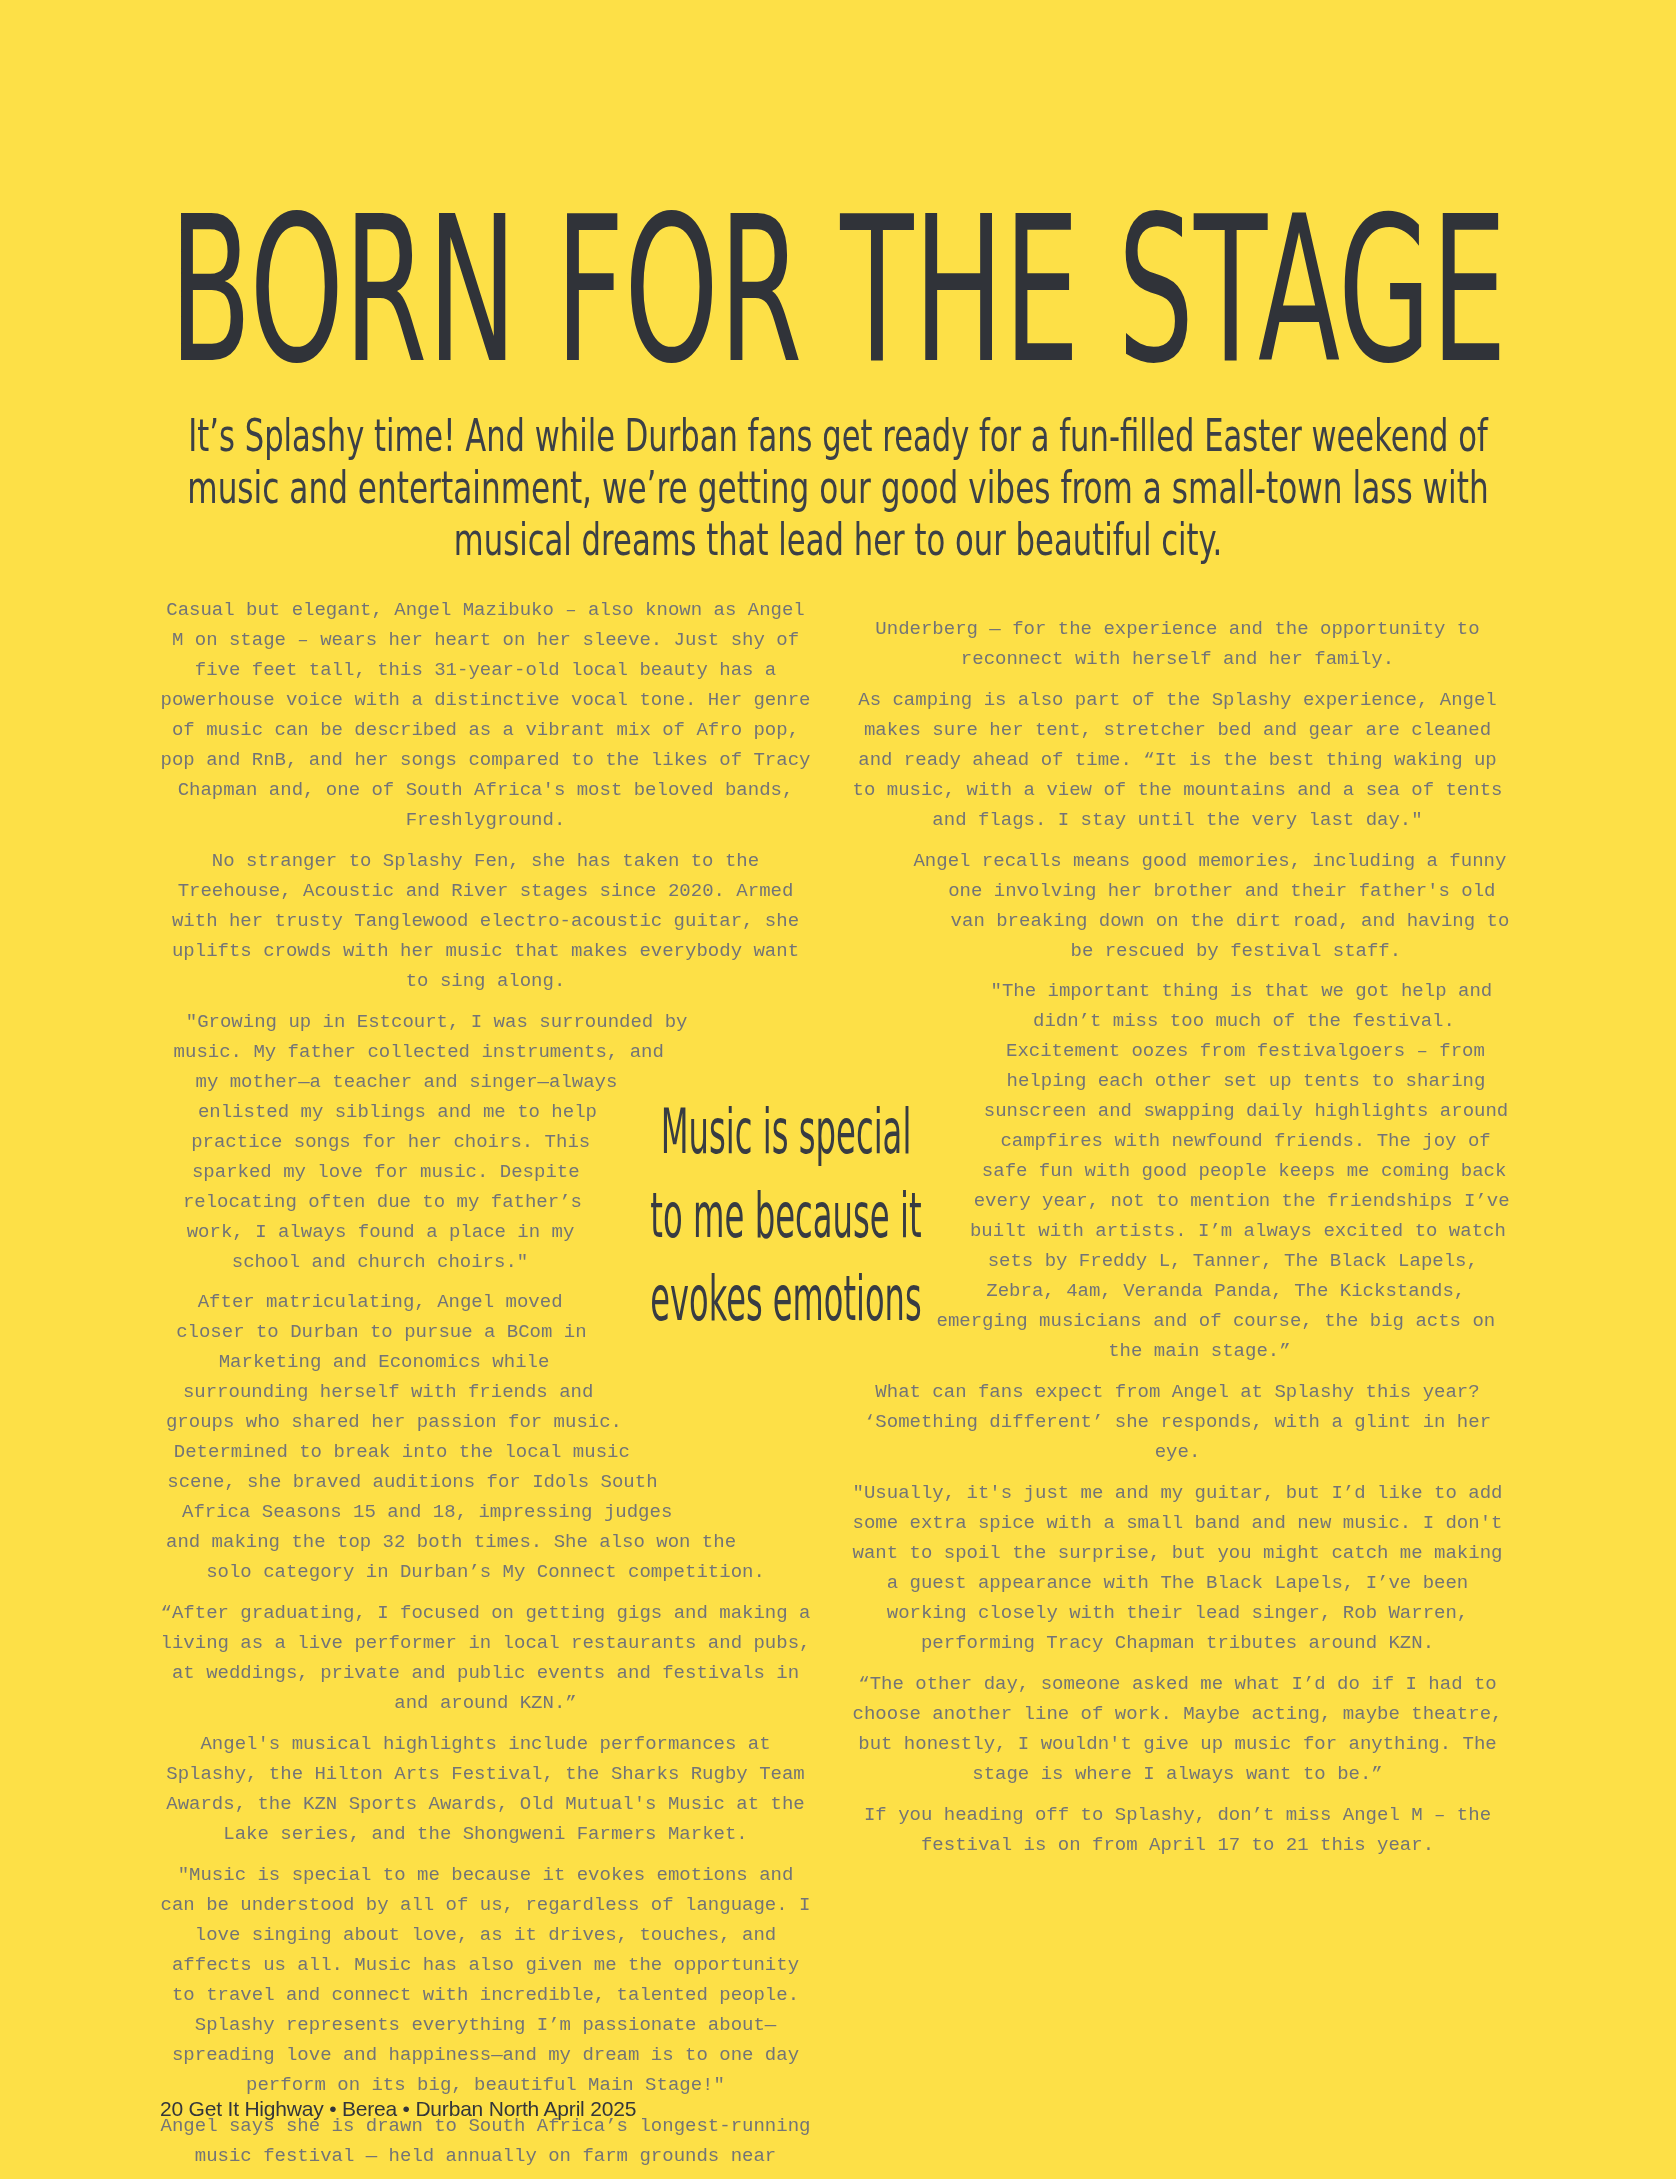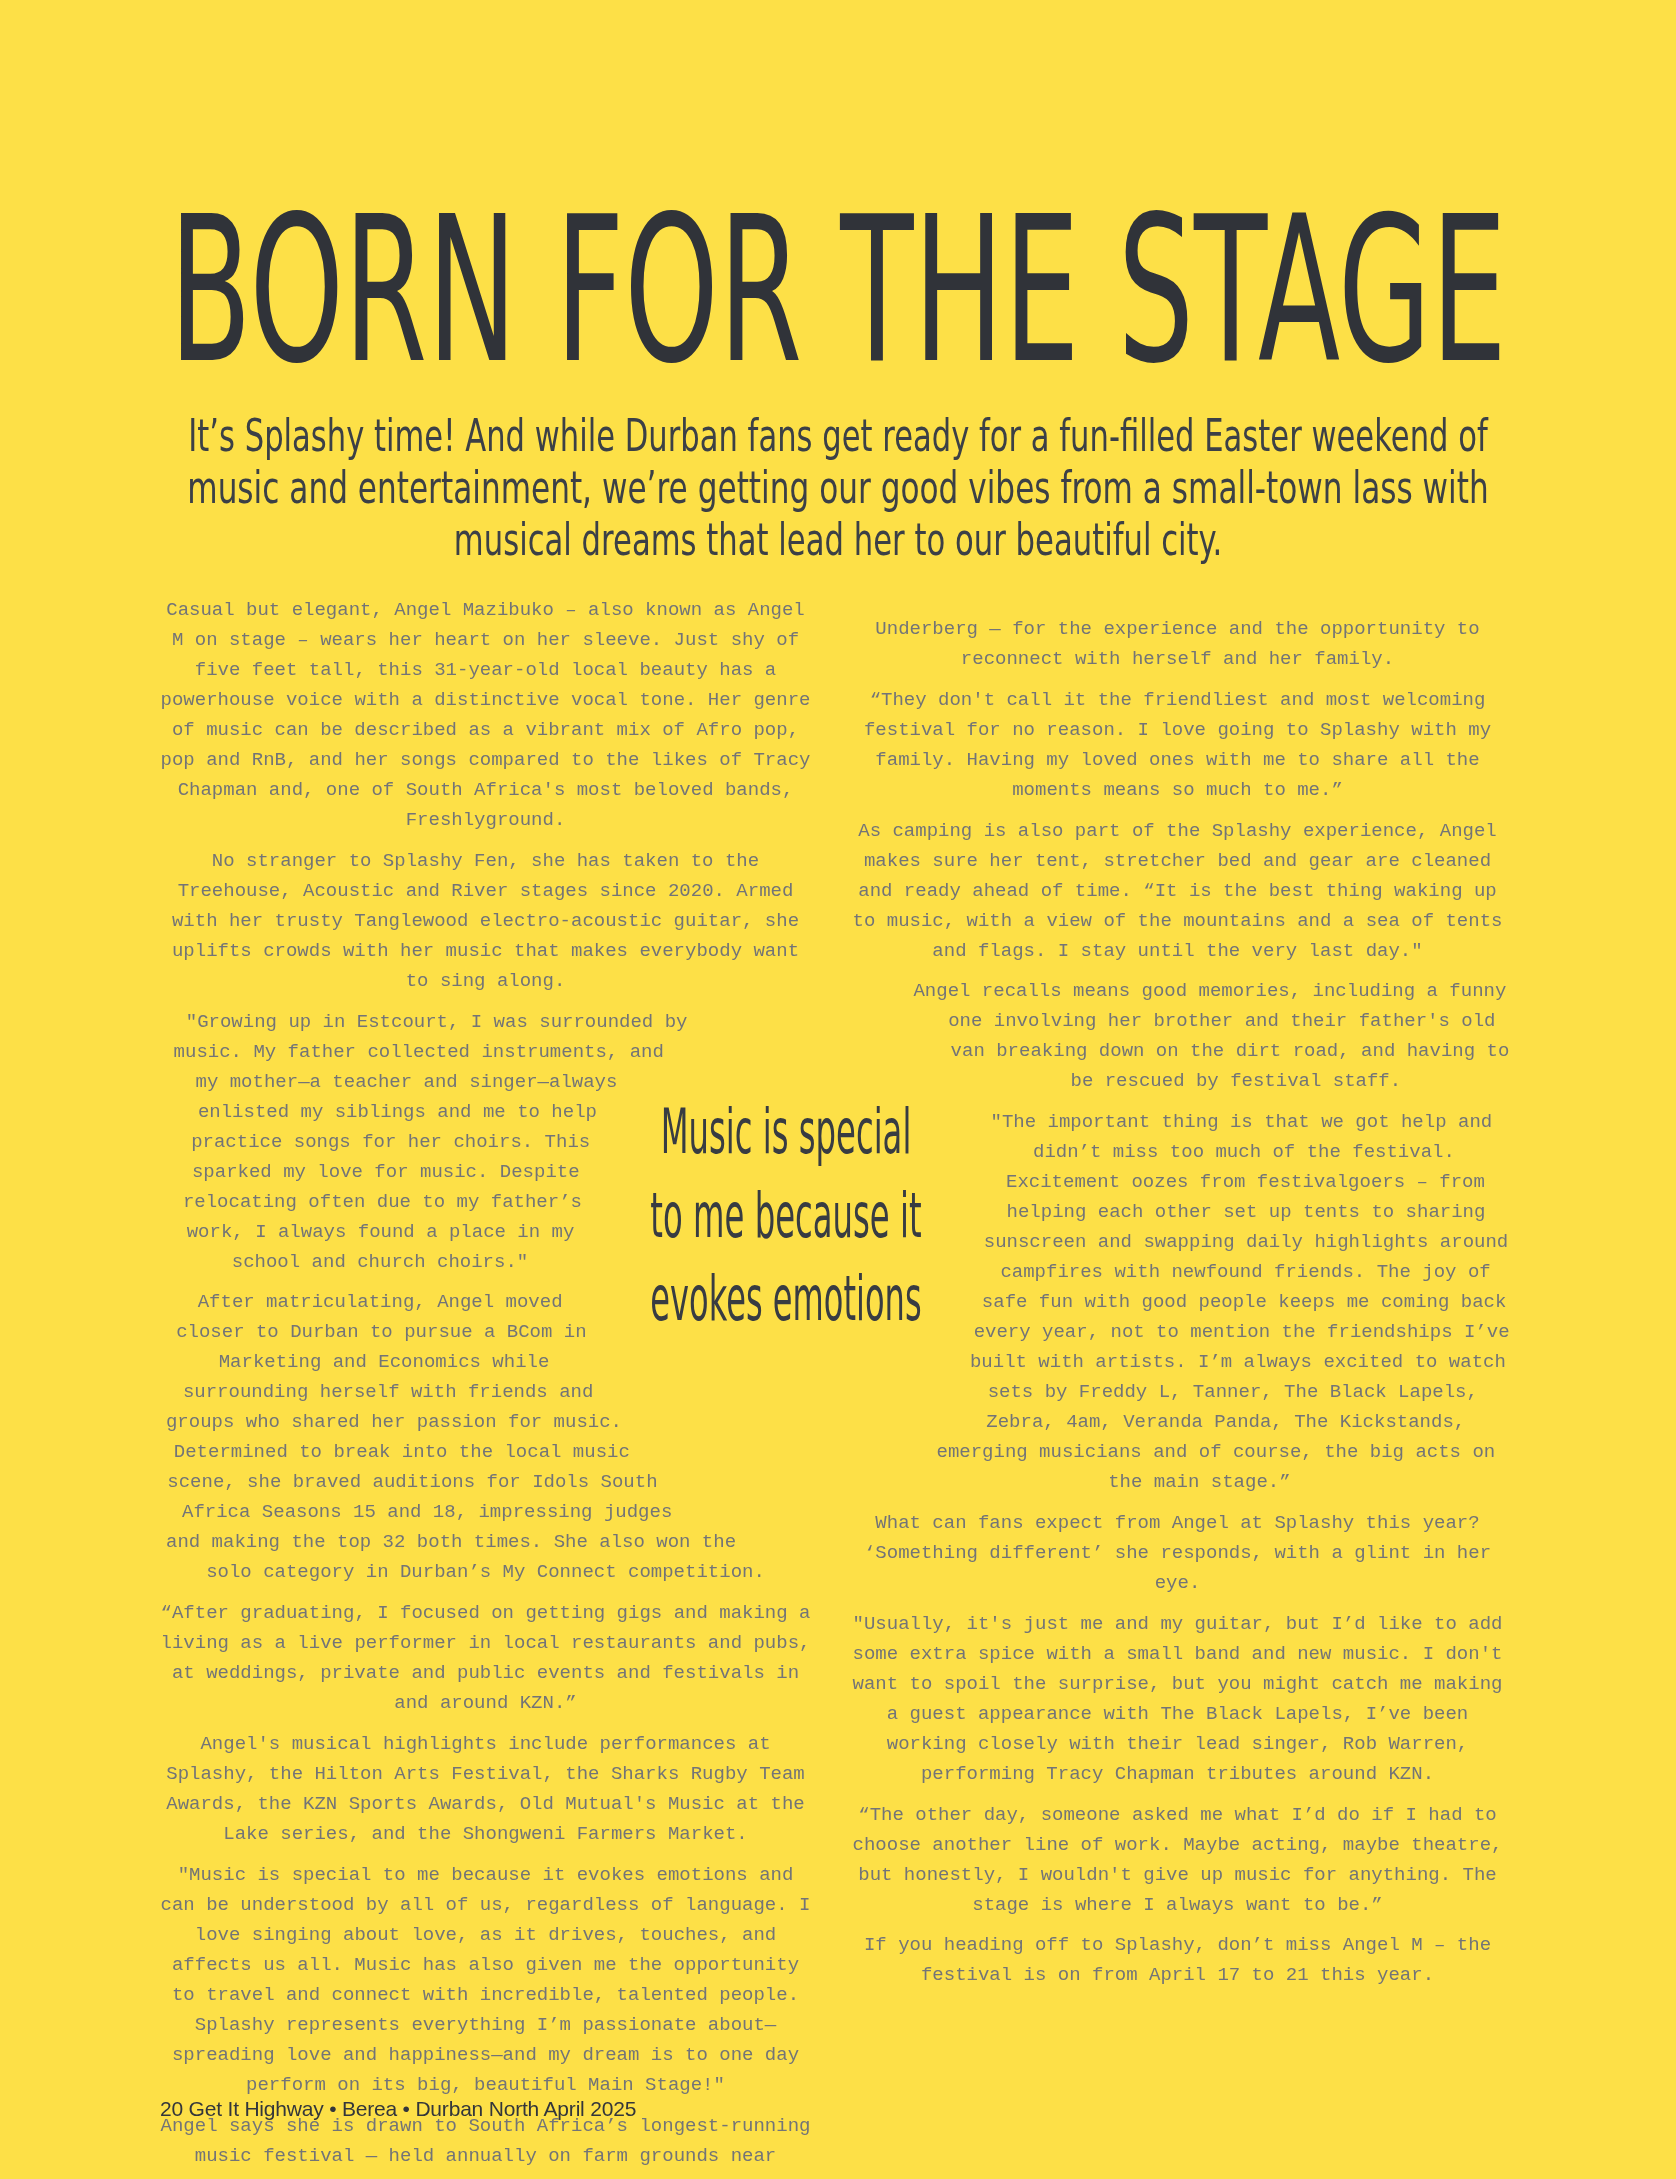--- a/index.html
+++ b/index.html
@@ -53,21 +53,20 @@
     <p>"Growing up in Estcourt, I was surrounded by music. My father collected instruments, and my mother—a teacher and singer—always enlisted my siblings and me to help practice songs for her choirs. This sparked my love for music. Despite relocating often due to my father’s work, I always found a place in my school and church choirs."</p>
     <p>After matriculating, Angel moved closer to Durban to pursue a BCom in Marketing and Economics while surrounding herself with friends and groups who shared her passion for music. Determined to break into the local music scene, she braved auditions for Idols South Africa Seasons 15 and 18, impressing judges and making the top 32 both times. She also won the solo category in Durban’s My Connect competition.</p>
     <p>“After graduating, I focused on getting gigs and making a living as a live performer in local restaurants and pubs, at weddings, private and public events and festivals in and around KZN.”</p>
     <p>Angel's musical highlights include performances at Splashy, the Hilton Arts Festival, the Sharks Rugby Team Awards, the KZN Sports Awards, Old Mutual's Music at the Lake series, and the Shongweni Farmers Market.</p>
     <p>"Music is special to me because it evokes emotions and can be understood by all of us, regardless of language. I love singing about love, as it drives, touches, and affects us all. Music has also given me the opportunity to travel and connect with incredible, talented people. Splashy represents everything I’m passionate about—spreading love and happiness—and my dream is to one day perform on its big, beautiful Main Stage!"</p>
     <p>Angel says she is drawn to South Africa’s longest-running music festival — held annually on farm grounds near</p>
   </div>
 
   <div class="col col-right">
     <p>Underberg — for the experience and the opportunity to reconnect with herself and her family.</p>
-    <p>“They don't call it the friendliest and most welcoming festival for no reason. I love going to Splashy with my family. Having my loved ones with me to share all the moments means so much to me.”</p>
     <p>As camping is also part of the Splashy experience, Angel makes sure her tent, stretcher bed and gear are cleaned and ready ahead of time. “It is the best thing waking up to music, with a view of the mountains and a sea of tents and flags. I stay until the very last day."</p>
     <div class="cutout-right" aria-hidden="true"></div>
     <p>Angel recalls means good memories, including a funny one involving her brother and their father's old van breaking down on the dirt road, and having to be rescued by festival staff.</p>
     <p>"The important thing is that we got help and didn’t miss too much of the festival. Excitement oozes from festivalgoers – from helping each other set up tents to sharing sunscreen and swapping daily highlights around campfires with newfound friends. The joy of safe fun with good people keeps me coming back every year, not to mention the friendships I’ve built with artists. I’m always excited to watch sets by Freddy L, Tanner, The Black Lapels, Zebra, 4am, Veranda Panda, The Kickstands, emerging musicians and of course, the big acts on the main stage.”</p>
     <p>What can fans expect from Angel at Splashy this year? ‘Something different’ she responds, with a glint in her eye.</p>
     <p>"Usually, it's just me and my guitar, but I’d like to add some extra spice with a small band and new music. I don't want to spoil the surprise, but you might catch me making a guest appearance with The Black Lapels, I’ve been working closely with their lead singer, Rob Warren, performing Tracy Chapman tributes around KZN.</p>
     <p>“The other day, someone asked me what I’d do if I had to choose another line of work. Maybe acting, maybe theatre, but honestly, I wouldn't give up music for anything. The stage is where I always want to be.”</p>
     <p>If you heading off to Splashy, don’t miss Angel M – the festival is on from April 17 to 21 this year.</p>
   </div>
 

